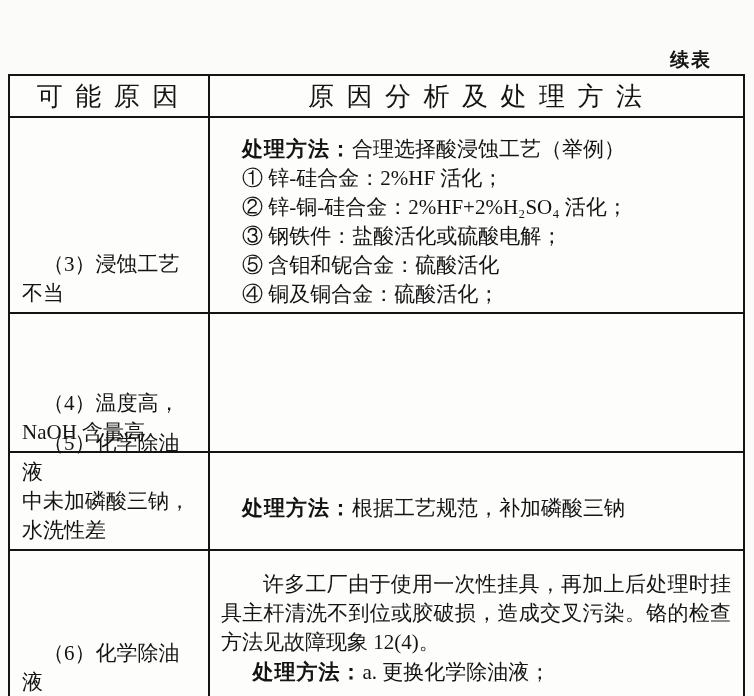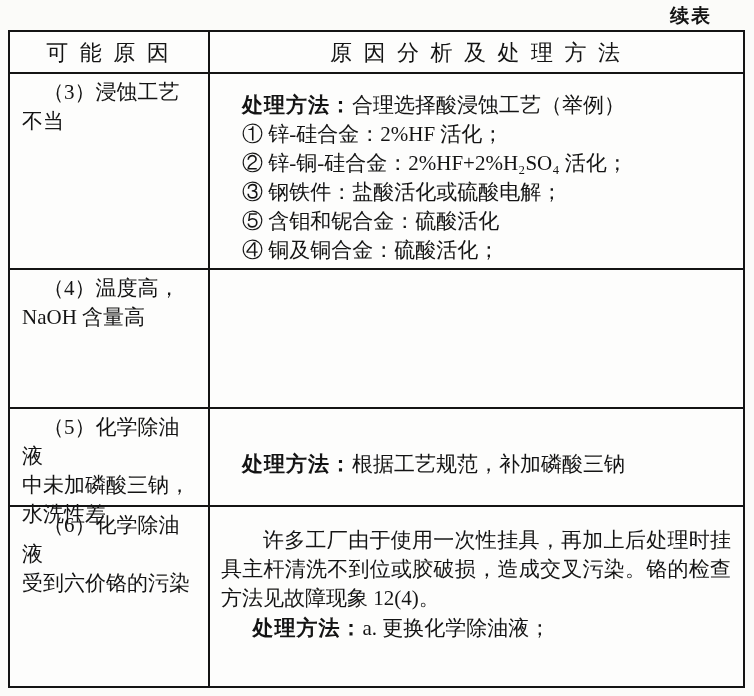--- a/index.html
+++ b/index.html
@@ -5,21 +5,21 @@
   html, body {
     margin: 0;
     padding: 0;
     width: 754px;
     height: 696px;
     background: #fbfbf9;
     overflow: hidden;
     font-family: "Liberation Serif", "DejaVu Serif", serif;
     color: #141414;
   }
-  .page { position: relative; width: 754px; height: 592px; }
+  .page { position: relative; width: 754px; height: 592px; margin-top: 44px; }
 
   .continued {
     position: absolute;
     top: 3px;
     right: 42px;
     font-size: 19px;
     font-weight: bold;
     letter-spacing: 2px;
   }
 
@@ -53,29 +53,29 @@
     width: 200px;
     flex: 0 0 200px;
     border-right: 2px solid #141414;
   }
   .cright { flex: 1 1 auto; }
 
   .hcell {
     display: flex;
     align-items: center;
     justify-content: center;
-    font-size: 22px;
+    font-size: 26px;
     letter-spacing: 3px;
     white-space: nowrap;
   }
 
   .cause {
     display: flex;
     flex-direction: column;
-    justify-content: flex-start;
+    justify-content: flex-end;
     padding: 4px 10px 4px 12px;
   }
   .cause .ctext {
     white-space: pre-line;
     text-indent: 1em;
   }
 
   .analysis {
     display: flex;
     flex-direction: column;

